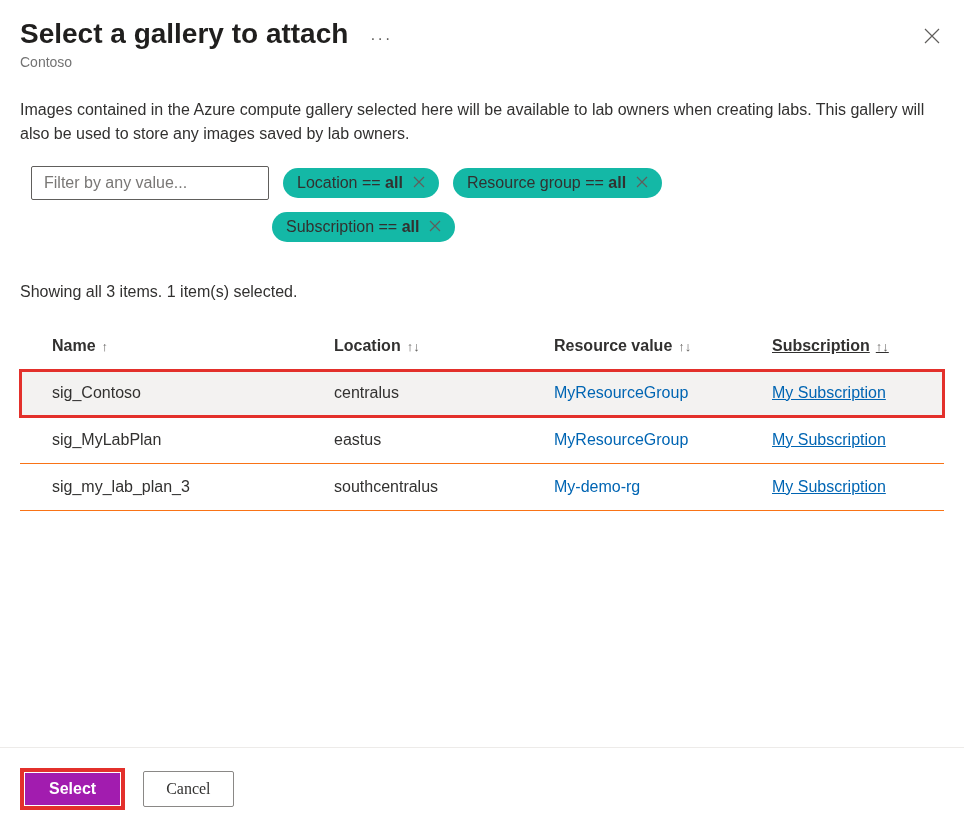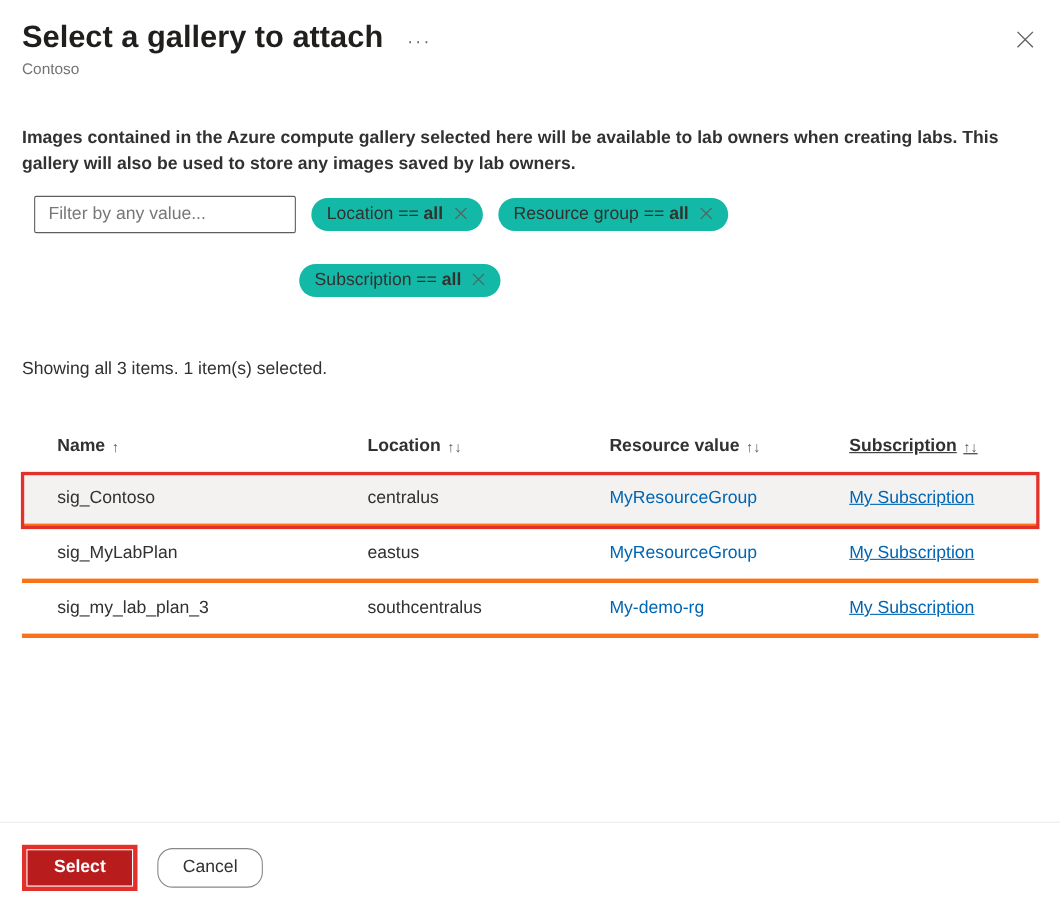--- a/index.html
+++ b/index.html
@@ -11,21 +11,20 @@
     width: 964px;
     height: 828px;
     position: relative;
     background: #fff;
   }
   .panel {
     padding: 18px 20px 0 20px;
     display: flex;
     flex-direction: column;
     height: 100%;
-    gap: 16px;
   }
   .header-row {
     display: flex;
     align-items: flex-start;
     justify-content: space-between;
   }
   .title-block { flex: 1; }
   .title {
     font-size: 28px;
     font-weight: 600;
@@ -54,23 +53,23 @@
     padding: 4px;
     line-height: 1;
     margin-top: 6px;
     font-weight: 300;
   }
   .description {
     font-size: 16px;
     color: #323130;
     margin-top: 28px;
     line-height: 1.5;
-    font-weight: bold;
   }
   .filter-row {
+    margin-top: 20px;
     display: flex;
     flex-wrap: wrap;
     gap: 14px;
     align-items: center;
     padding-left: 11px;
   }
   .filter-input {
     width: 238px;
     height: 34px;
     border: 1px solid #605e5c;
@@ -125,21 +124,21 @@
     cursor: pointer;
   }
   .sort-icon { color: #605e5c; font-size: 13px; }
   .col-name { width: 282px; margin-left: 16px; }
   .col-loc  { width: 220px; }
   .col-rg   { width: 218px; }
   .col-sub  { flex: 1; text-decoration: underline; }
   .trow {
     display: flex;
     padding: 14px 8px 14px 16px;
-    border-bottom: 4px solid #f97316;
+    border-bottom: 1px solid #f97316;
     font-size: 16px;
     align-items: center;
   }
   .trow.selected {
     background: #f3f2f1;
   }
   .trow.highlighted {
     outline: 3px solid #e3302b;
     outline-offset: -2px;
   }
@@ -158,38 +157,38 @@
     gap: 18px;
     align-items: center;
     background: #fff;
   }
   .btn-primary-wrap {
     border: 4px solid #e3302b;
     padding: 1px;
     display: inline-block;
   }
   .btn-primary {
-    background: #b91c1c;
+    background: #a21caf;
     color: #fff;
     border: none;
     font-size: 16px;
     font-weight: 600;
     padding: 7px 24px;
     cursor: pointer;
     font-family: inherit;
   }
   .btn-secondary {
     background: #fff;
     color: #323130;
     border: 1px solid #8a8886;
     font-size: 16px;
     padding: 8px 22px;
     cursor: pointer;
-    font-family: Liberation Sans, sans-serif;
-    border-radius: 14px;
+    font-family: Liberation Serif, serif;
+    border-radius: 2px;
   }
 </style>
 </head>
 <body>
 
 <div class="panel">
 
   <div class="header-row">
     <div class="title-block">
       <h1 class="title">Select a gallery to attach</h1>

